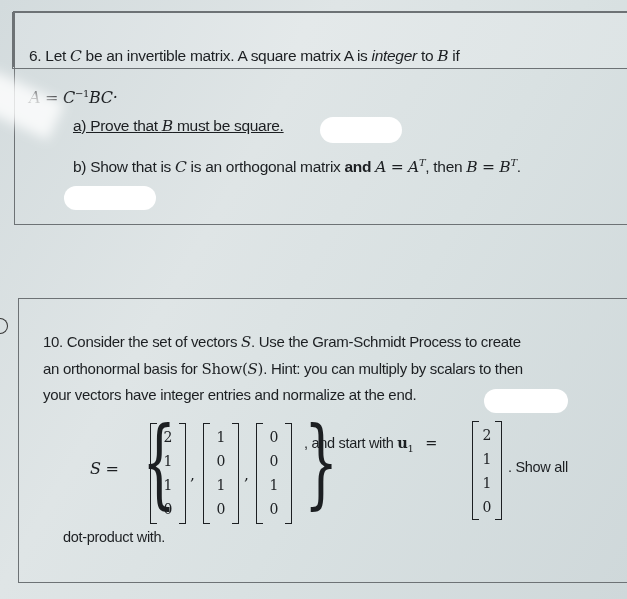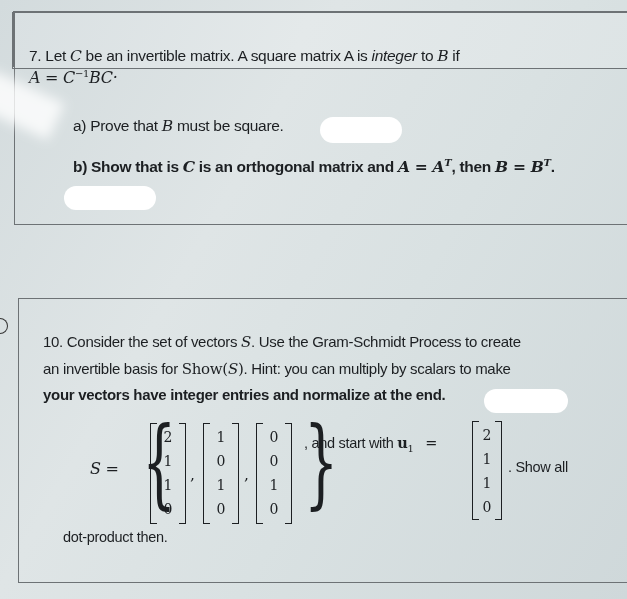--- a/index.html
+++ b/index.html
@@ -31,48 +31,48 @@
 <body>
 
 <div class="card" style="left:12px; top:12px; width:640px; height:55px; border-top:1px solid #6d7275;"></div>
 <div class="card" style="left:12px; top:12px; width:640px; height:55px; border:none; background:transparent;"></div>
 <div style="position:absolute; left:12px; top:12px; width:640px; height:55px; border-left:1px solid #6d7275; border-top:1px solid #6d7275;"></div>
 
 <div style="position:absolute; left:13px; top:11px; width:640px; height:55px; border:1px solid #6d7275; border-right:none; background:transparent; border-bottom:none;"></div>
 <div style="position:absolute; left:14px; top:11px; width:616px; height:212px; border-left:1px solid #6d7275; border-bottom:1px solid #6d7275; border-top:1px solid #6d7275;"></div>
 
 <div class="txt" style="left:29px; top:47px;">
-  <span>7. Let </span><span class="m">C</span><span> be an invertible matrix. A square matrix A is </span><i>integer</i><span> to </span><span class="m">B</span><span> if</span>
+  <span>6. Let </span><span class="m">C</span><span> be an invertible matrix. A square matrix A is </span><i>integer</i><span> to </span><span class="m">B</span><span> if</span>
 </div>
-<div class="txt" style="left:29px; top:68px; font-size:16px;">
+<div class="txt" style="left:29px; top:88px; font-size:16px;">
   <span class="m">A</span><span class="m"> = C</span><sup class="mr" style="font-size:10px;">−1</sup><span class="m">BC·</span>
 </div>
 <div style="position:absolute; left:-20px; top:85px; width:80px; height:40px; background:rgba(255,255,255,0.8); transform:rotate(25deg); filter:blur(6px);"></div>
 
-<div class="txt" style="left:73px; top:117px;">
+<div class="txt" style="left:73px; top:117px;text-decoration:underline;">
   <span>a) Prove that </span><span class="m">B</span><span> must be square.</span>
 </div>
 <div class="blob" style="left:320px; top:117px; width:82px; height:26px;"></div>
 
-<div class="txt" style="left:73px; top:157px;font-weight:bold;">
+<div class="txt" style="left:73px; top:157px;">
   <span>b) Show that is </span><span class="m">C</span><span> is an orthogonal matrix </span><b>and</b>
   <span class="m">A = A</span><sup class="m" style="font-size:10px;">T</sup><span>, then </span><span class="m">B = B</span><sup class="m" style="font-size:10px;">T</sup><span>.</span>
 </div>
 <div class="blob" style="left:64px; top:186px; width:92px; height:24px;"></div>
 
 <div style="position:absolute; left:18px; top:298px; width:608px; height:283px; border:1px solid #6d7275; border-right:1px solid #8a8f92;"></div>
 <div style="position:absolute; left:-8px; top:318px; width:14px; height:14px; border:1.5px solid #333; border-radius:50%; border-left-color:transparent;"></div>
 
 <div class="txt" style="left:43px; top:333px; font-size:15px;text-align:right;">
   <span>10. Consider the set of vectors </span><span class="m">S</span><span>. Use the Gram-Schmidt Process to create</span>
 </div>
 <div class="txt" style="left:43px; top:360px; font-size:15px;">
-  <span>an invertible basis for </span><span class="mr">Show(</span><span class="m">S</span><span class="mr">)</span><span>. Hint: you can multiply by scalars to make</span>
+  <span>an orthonormal basis for </span><span class="mr">Show(</span><span class="m">S</span><span class="mr">)</span><span>. Hint: you can multiply by scalars to then</span>
 </div>
-<div class="txt" style="left:43px; top:386px; font-size:15px;font-weight:bold;">
+<div class="txt" style="left:43px; top:386px; font-size:15px;">
   <span>your vectors have integer entries and normalize at the end.</span>
 </div>
 <div class="blob" style="left:484px; top:389px; width:84px; height:24px;"></div>
 
 <div class="txt m" style="left:90px; top:459px; font-size:16px;">S =</div>
 <div class="brace" style="left:128px; top:413px; font-size:98px; line-height:98px; transform:scaleX(0.55);">{</div>
 
 <div class="matrix" style="left:150px; top:423px; width:36px; height:101px;">
   <div class="bracket-l"></div>
   <div class="bracket-r"></div>
@@ -119,13 +119,13 @@
   <div class="bracket-r"></div>
   <div class="entries">
     <span>2</span>
     <span>1</span>
     <span>1</span>
     <span>0</span>
   </div>
 </div>
 <div class="txt" style="left:508px; top:459px; font-size:14.5px;">. Show all</div>
 
-<div class="txt" style="left:63px; top:529px; font-size:14.5px;">dot-product then.</div>
+<div class="txt" style="left:63px; top:529px; font-size:14.5px;">dot-product with.</div>
 
 </body></html>

